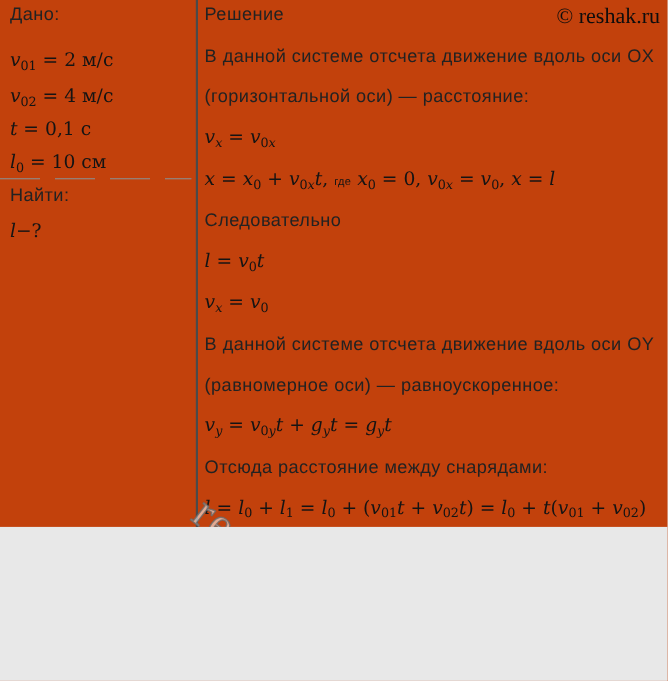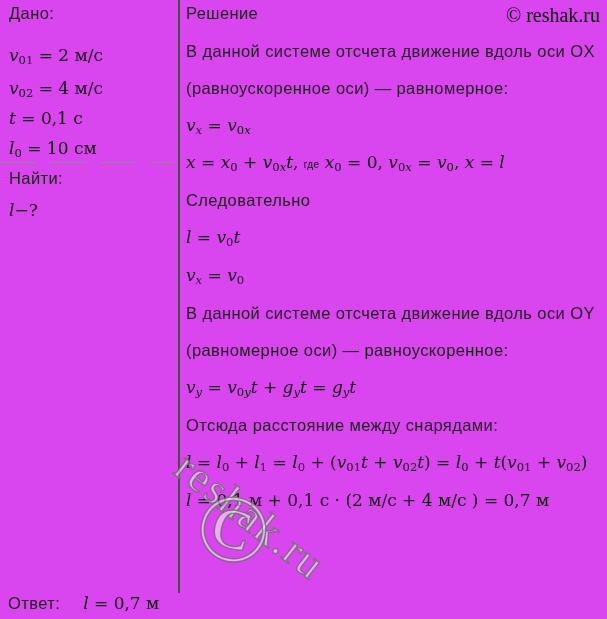--- a/index.html
+++ b/index.html
@@ -1,17 +1,17 @@
 <!DOCTYPE html>
 <html><head>
 <meta charset="utf-8">
 <style>
   html,body{margin:0;padding:0;background:#e8e8e8;}
   .page{
-    position:relative;width:607px;height:619px;background:#d946ef;
+    position:relative;width:607px;height:479px;background:#c2410c;
     overflow:hidden;color:#1b1b1b;
   }
   
   .prose{
     font-family:"Liberation Sans",sans-serif;
     font-size:16.5px;letter-spacing:0.4px;color:#222222;
     white-space:nowrap;
   }
   .math{
     font-family:"DejaVu Serif",serif;
@@ -84,21 +84,21 @@
   <div class="math find-value"><i>l</i>−?</div>
 
   <div class="sol">
     <div class="sol-row">
         <span class="prose">Решение</span>
       </div>
     <div class="sol-row">
         <span class="prose">В данной системе отсчета движение вдоль оси OX</span>
       </div>
     <div class="sol-row">
-        <span class="prose">(равноускоренное оси) — равномерное:</span>
+        <span class="prose">(горизонтальной оси) — расстояние:</span>
       </div>
     <div class="sol-row">
         <span class="math"><i>v</i><sub><i>x</i></sub> = <i>v</i><sub>0<i>x</i></sub></span>
       </div>
     <div class="sol-row">
         <span class="math"><i>x</i> = <i>x</i><sub>0</sub> + <i>v</i><sub>0<i>x</i></sub><i>t</i>, <span class="ru">где</span> <i>x</i><sub>0</sub> = 0, <i>v</i><sub>0<i>x</i></sub> = <i>v</i><sub>0</sub>, <i>x</i> = <i>l</i></span>
       </div>
     <div class="sol-row">
         <span class="prose">Следовательно</span>
       </div>

